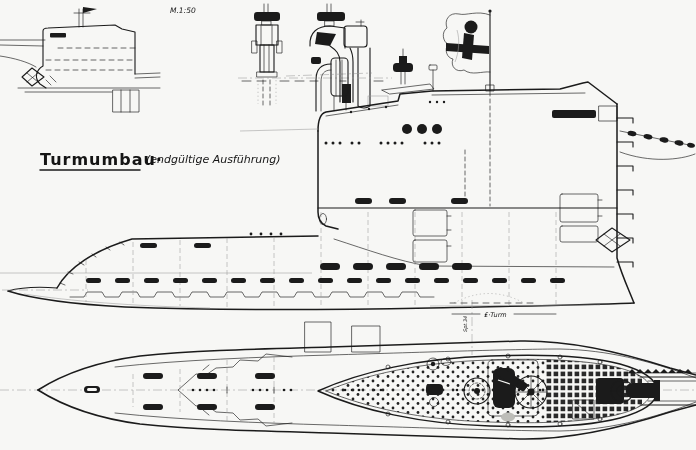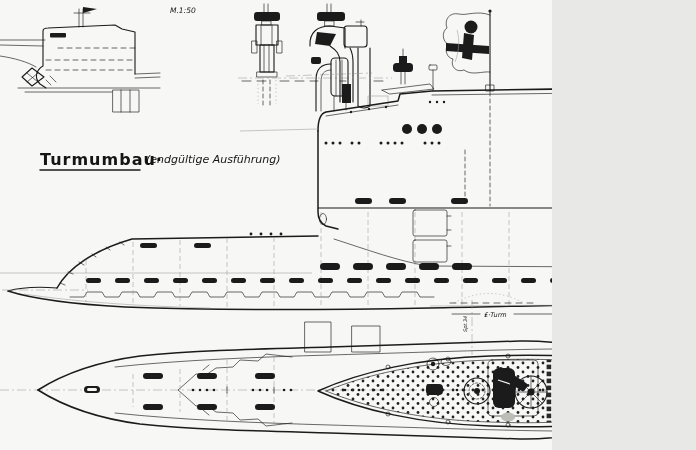--- a/index.html
+++ b/index.html
@@ -1,16 +1,16 @@
 <!DOCTYPE html>
 <html><head>
 <meta charset="utf-8">
 <style>
   html,body{margin:0;padding:0;background:#e8e8e6;}
-  .page{position:relative;width:552px;height:450px;background:#f7f7f5;overflow:hidden;}
+  .page{position:relative;width:696px;height:450px;background:#f7f7f5;overflow:hidden;}
   svg{display:block}
   .k{stroke:#1b1b1b;fill:none;stroke-width:1.1;stroke-linecap:round;stroke-linejoin:round}
   .t{stroke-width:.65}
   .h{stroke-width:1.5}
   .lt{stroke:#9a9a9a;stroke-width:.55;fill:none}
   .dd{stroke-dasharray:9,3,2,3}
   .ds{stroke-dasharray:4,3}
   .dt{stroke-dasharray:1.3,2.6}
   .f{fill:#1b1b1b;stroke:none}
   text{font-family:"DejaVu Sans","Liberation Sans",sans-serif;fill:#151515}

